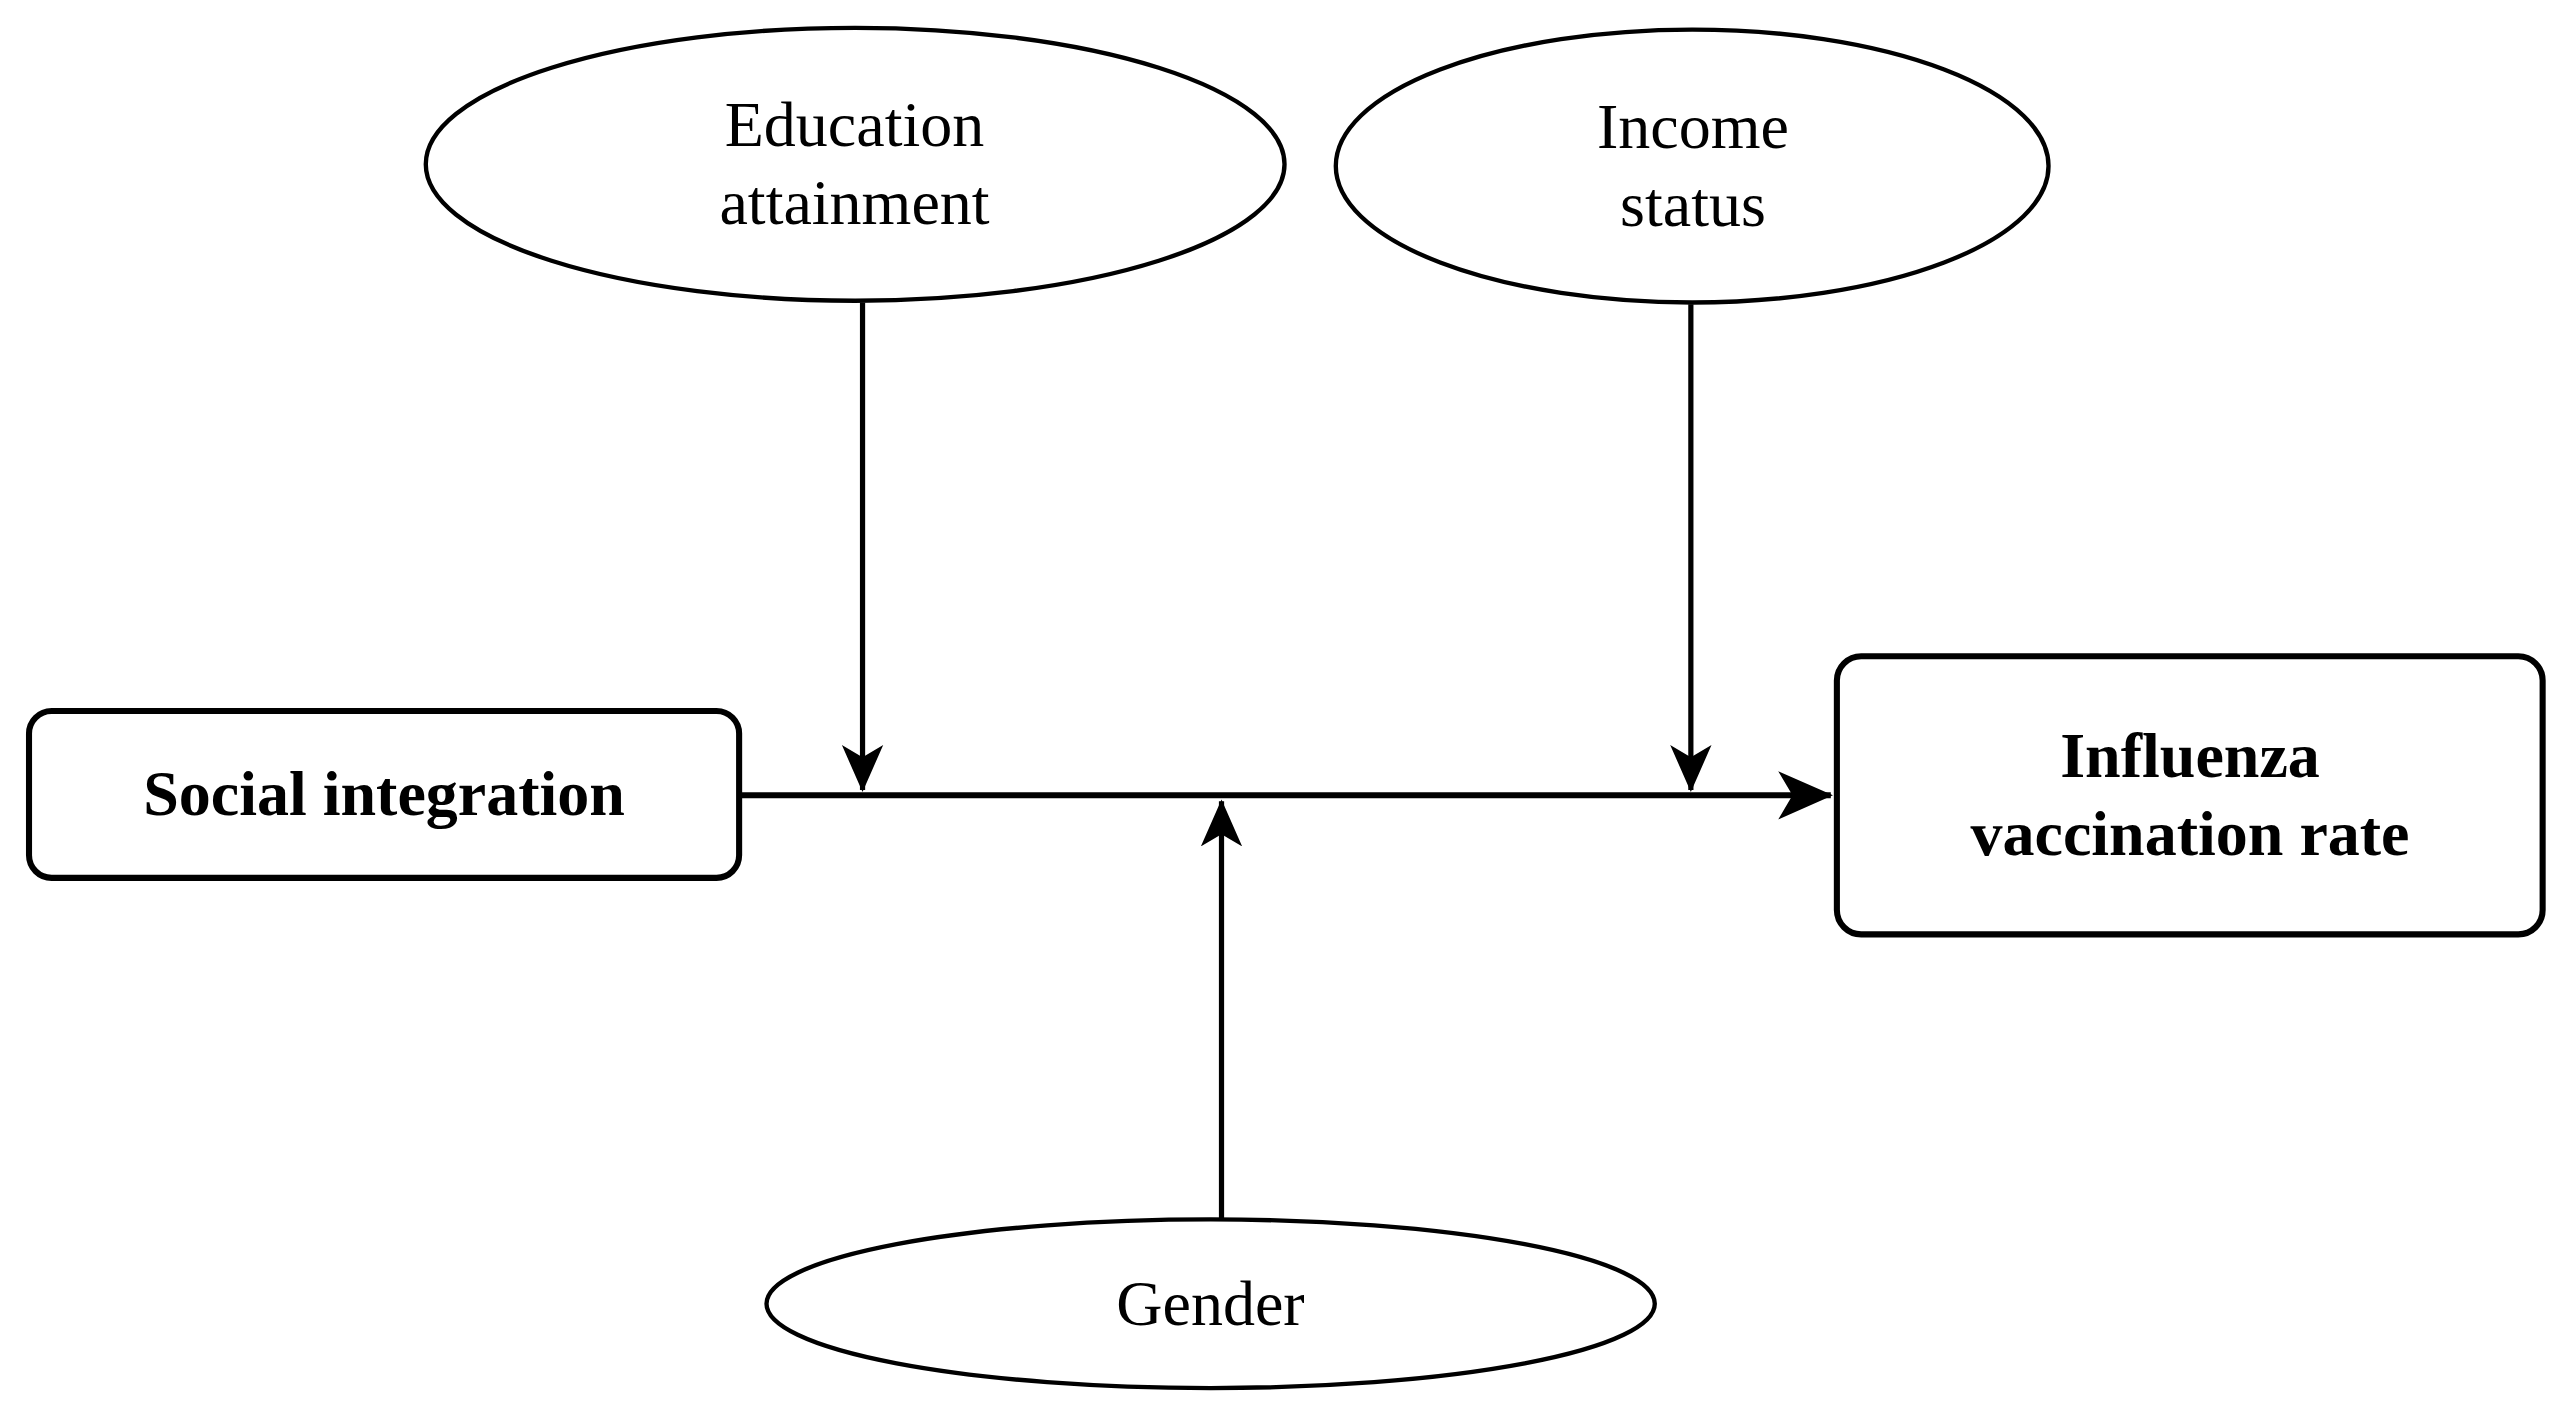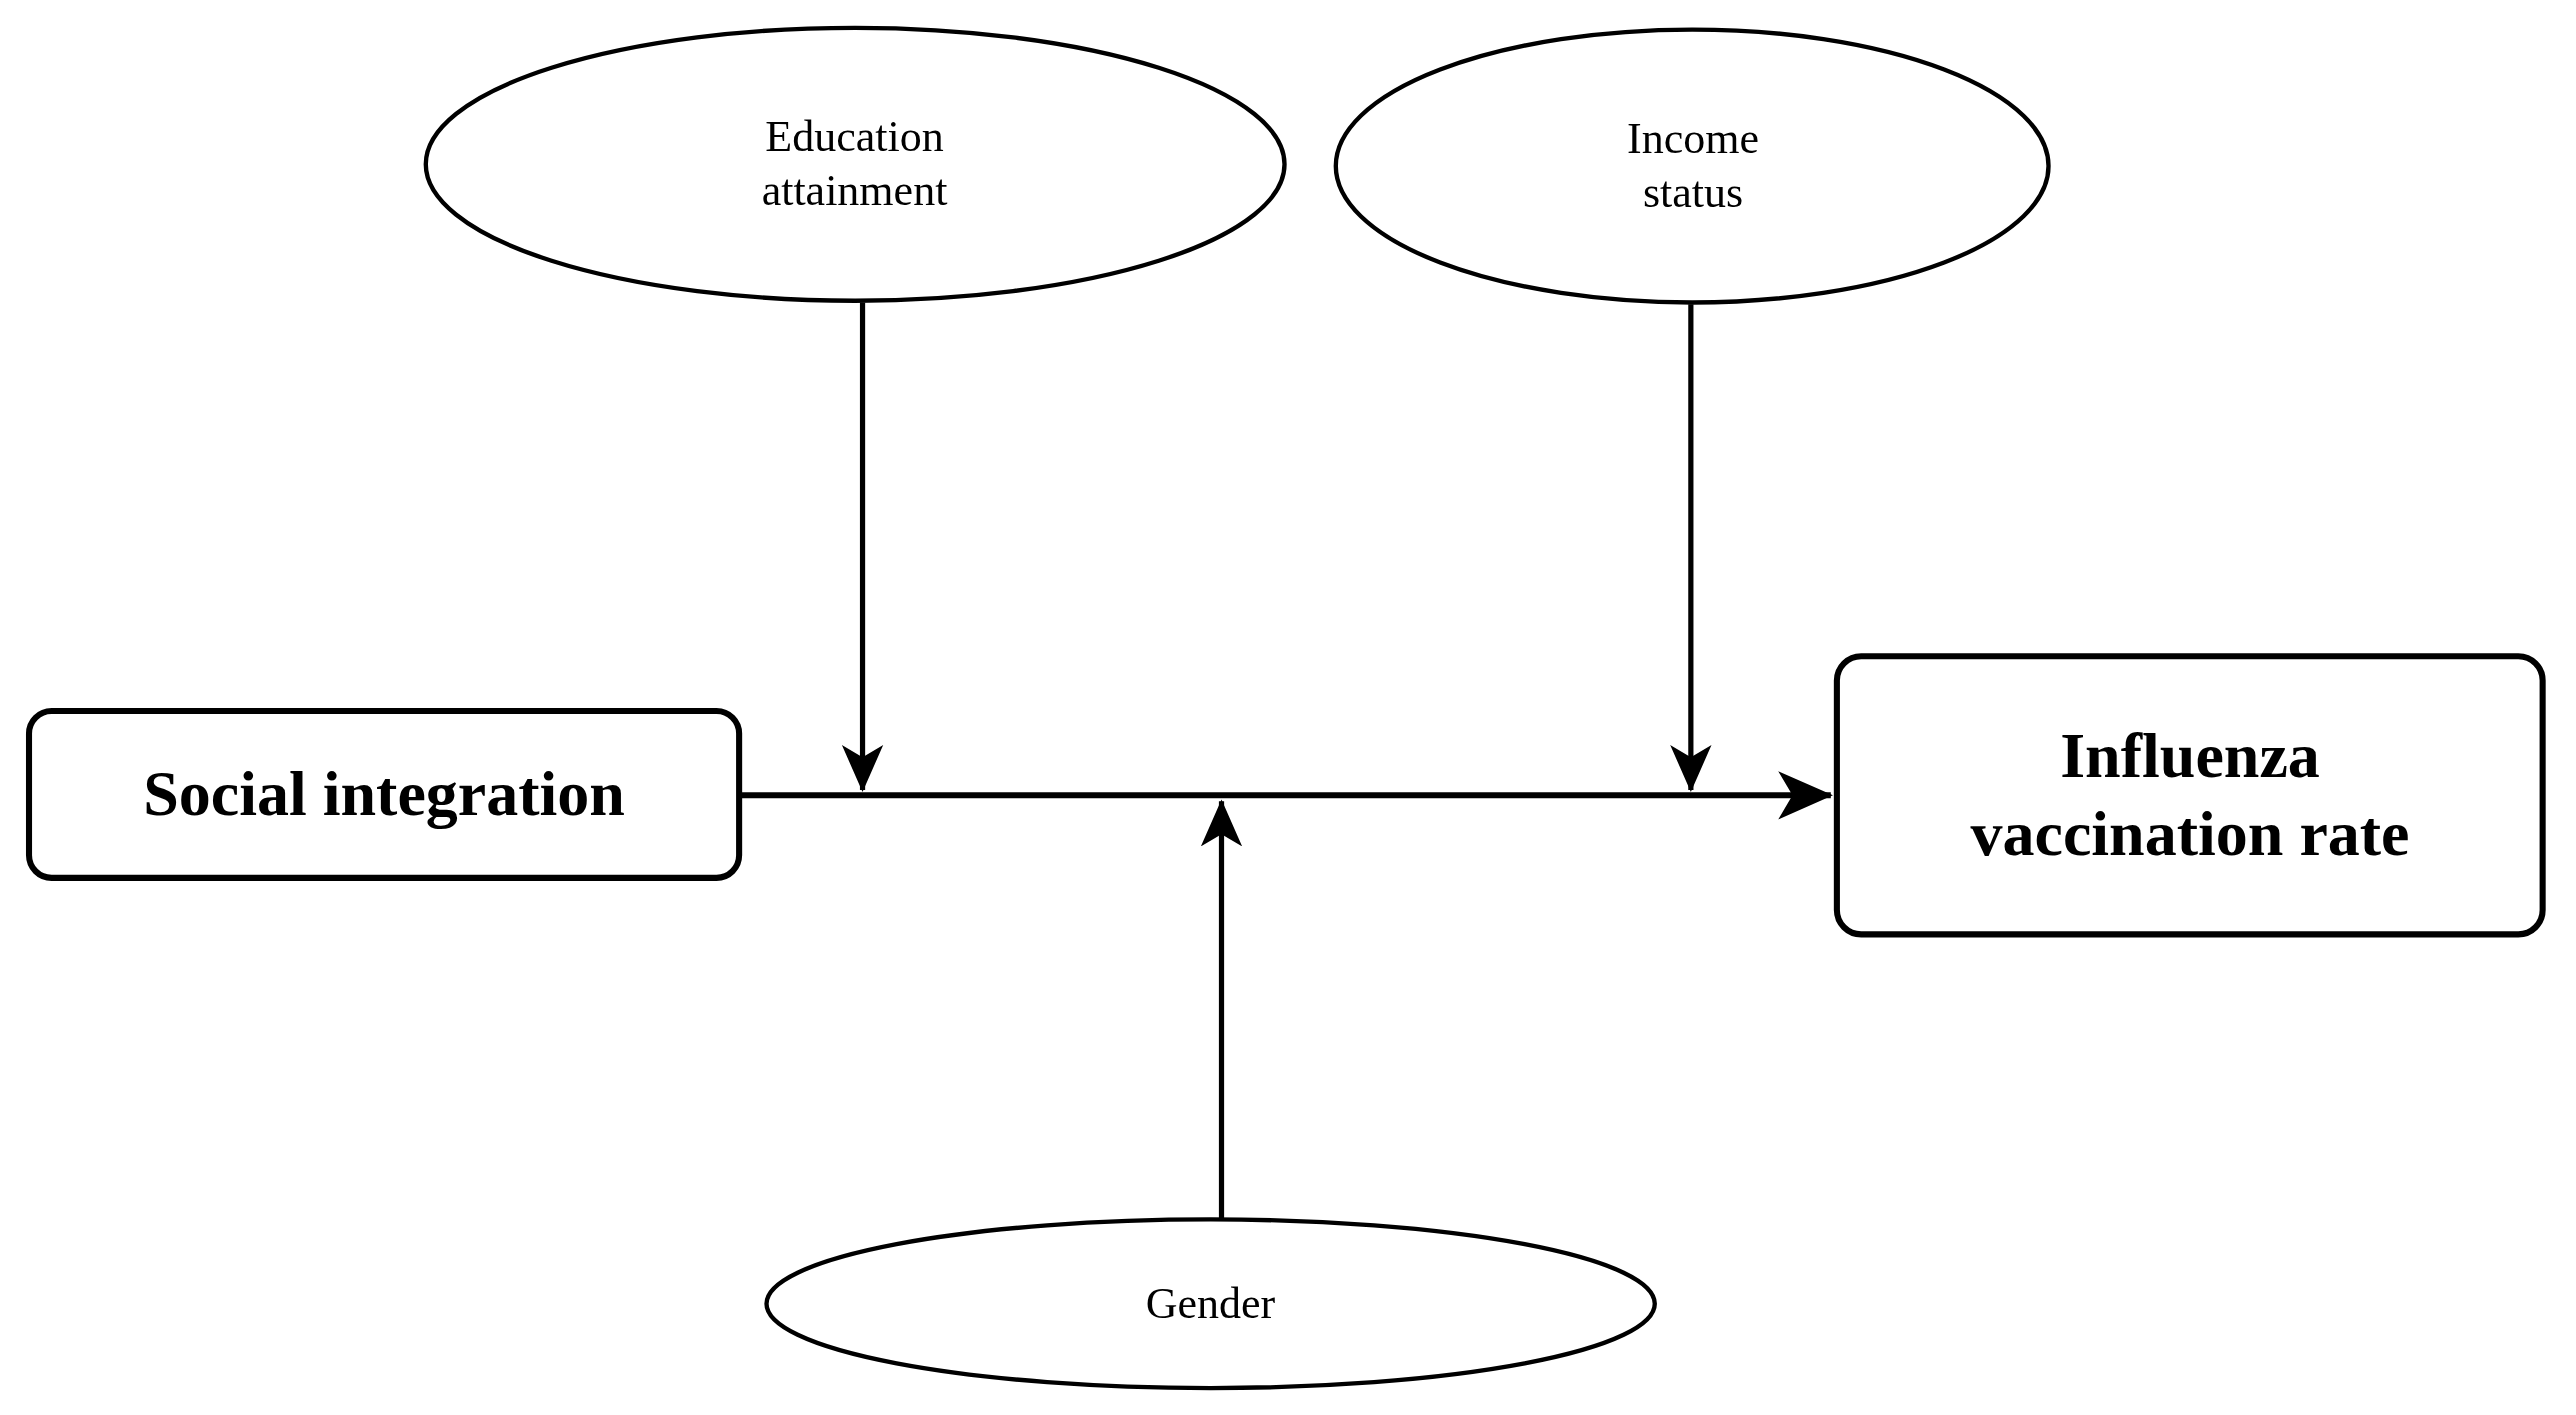--- a/index.html
+++ b/index.html
@@ -31,21 +31,21 @@
     justify-content: center;
     text-align: center;
     color: #000000;
     line-height: 1.22;
     white-space: pre-line;
     pointer-events: none;
     user-select: none;
   }
   .ellipse-label {
     font-weight: 400;
-    font-size: 44px;
+    font-size: 64px;
   }
   .box-label {
     font-weight: 700;
     font-size: 64px;
   }
   #label-education-attainment {
     left: 423px; top: 26px; width: 863px; height: 276px;
   }
   #label-income-status {
     left: 1335px; top: 28px; width: 716px; height: 276px;

